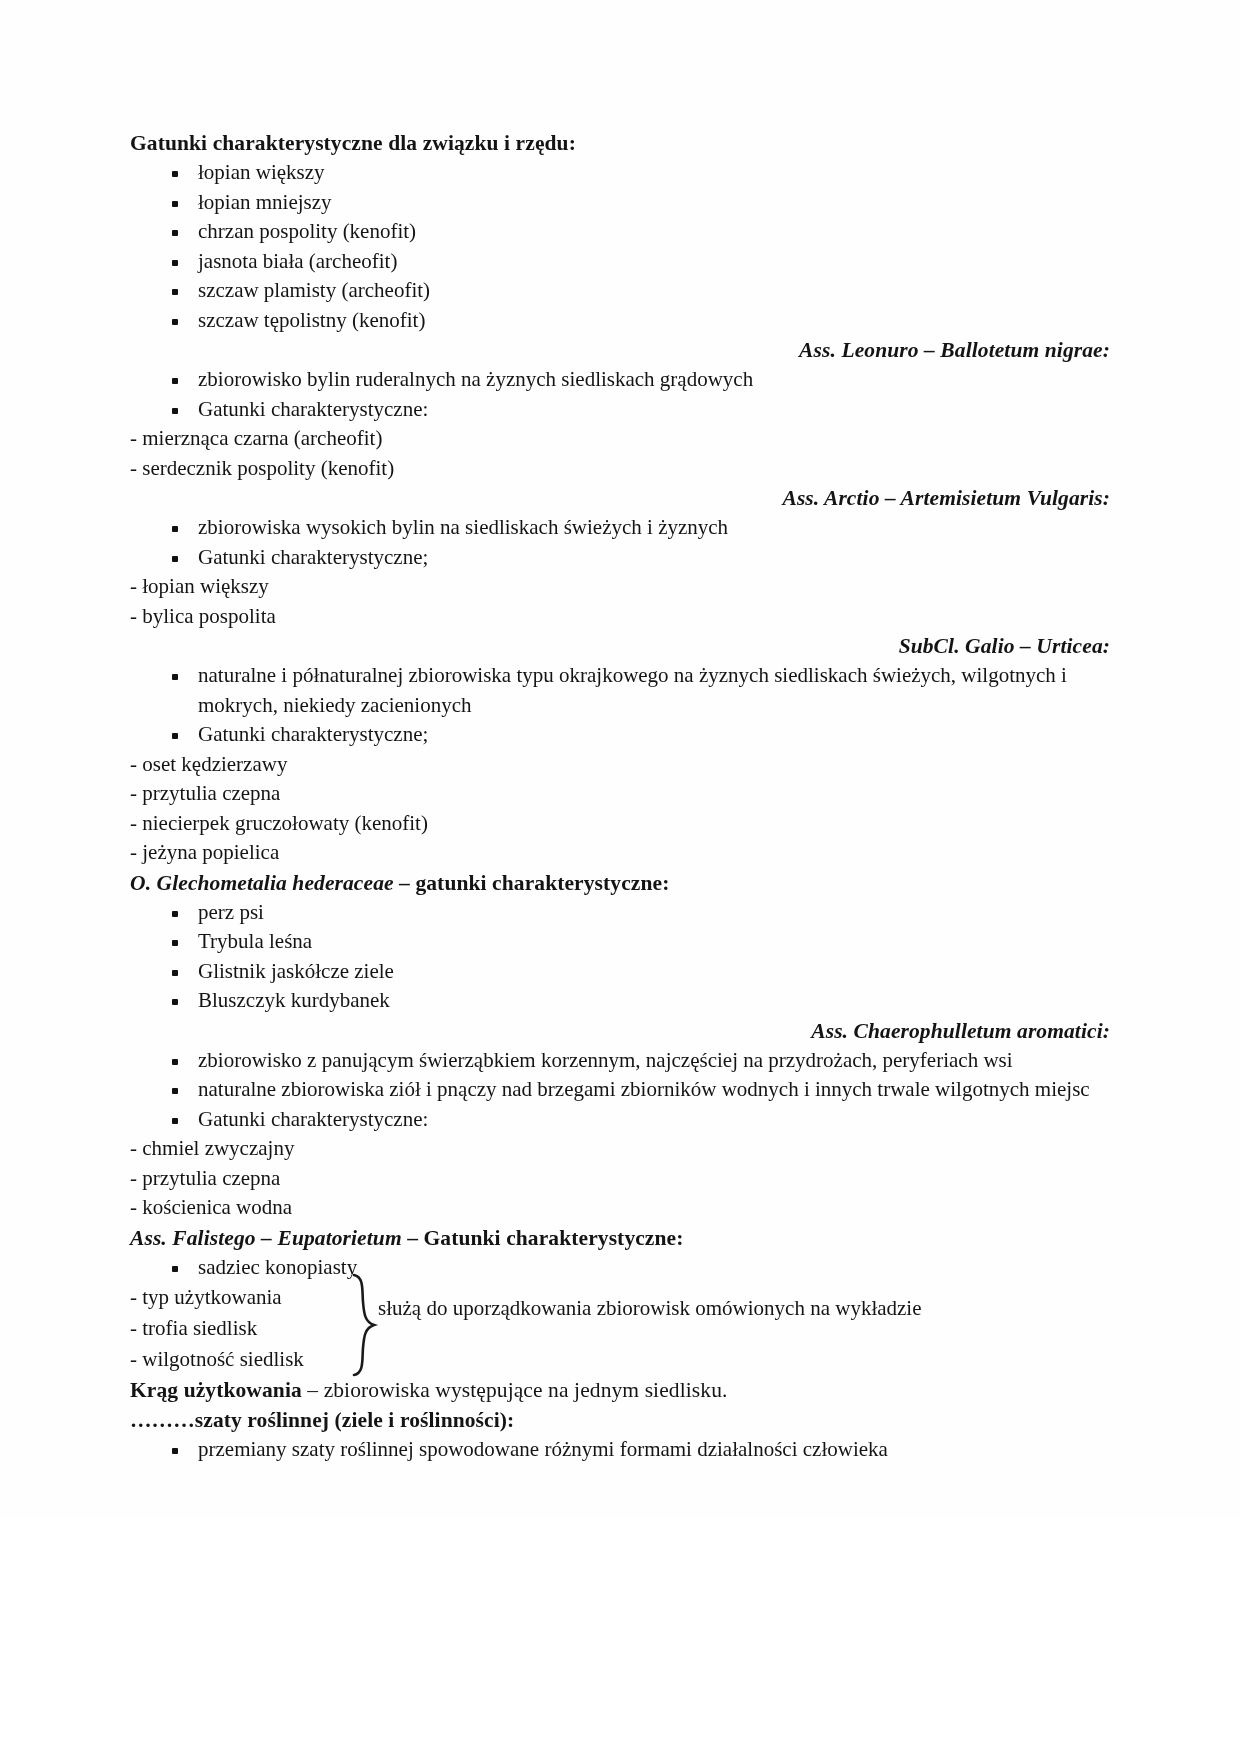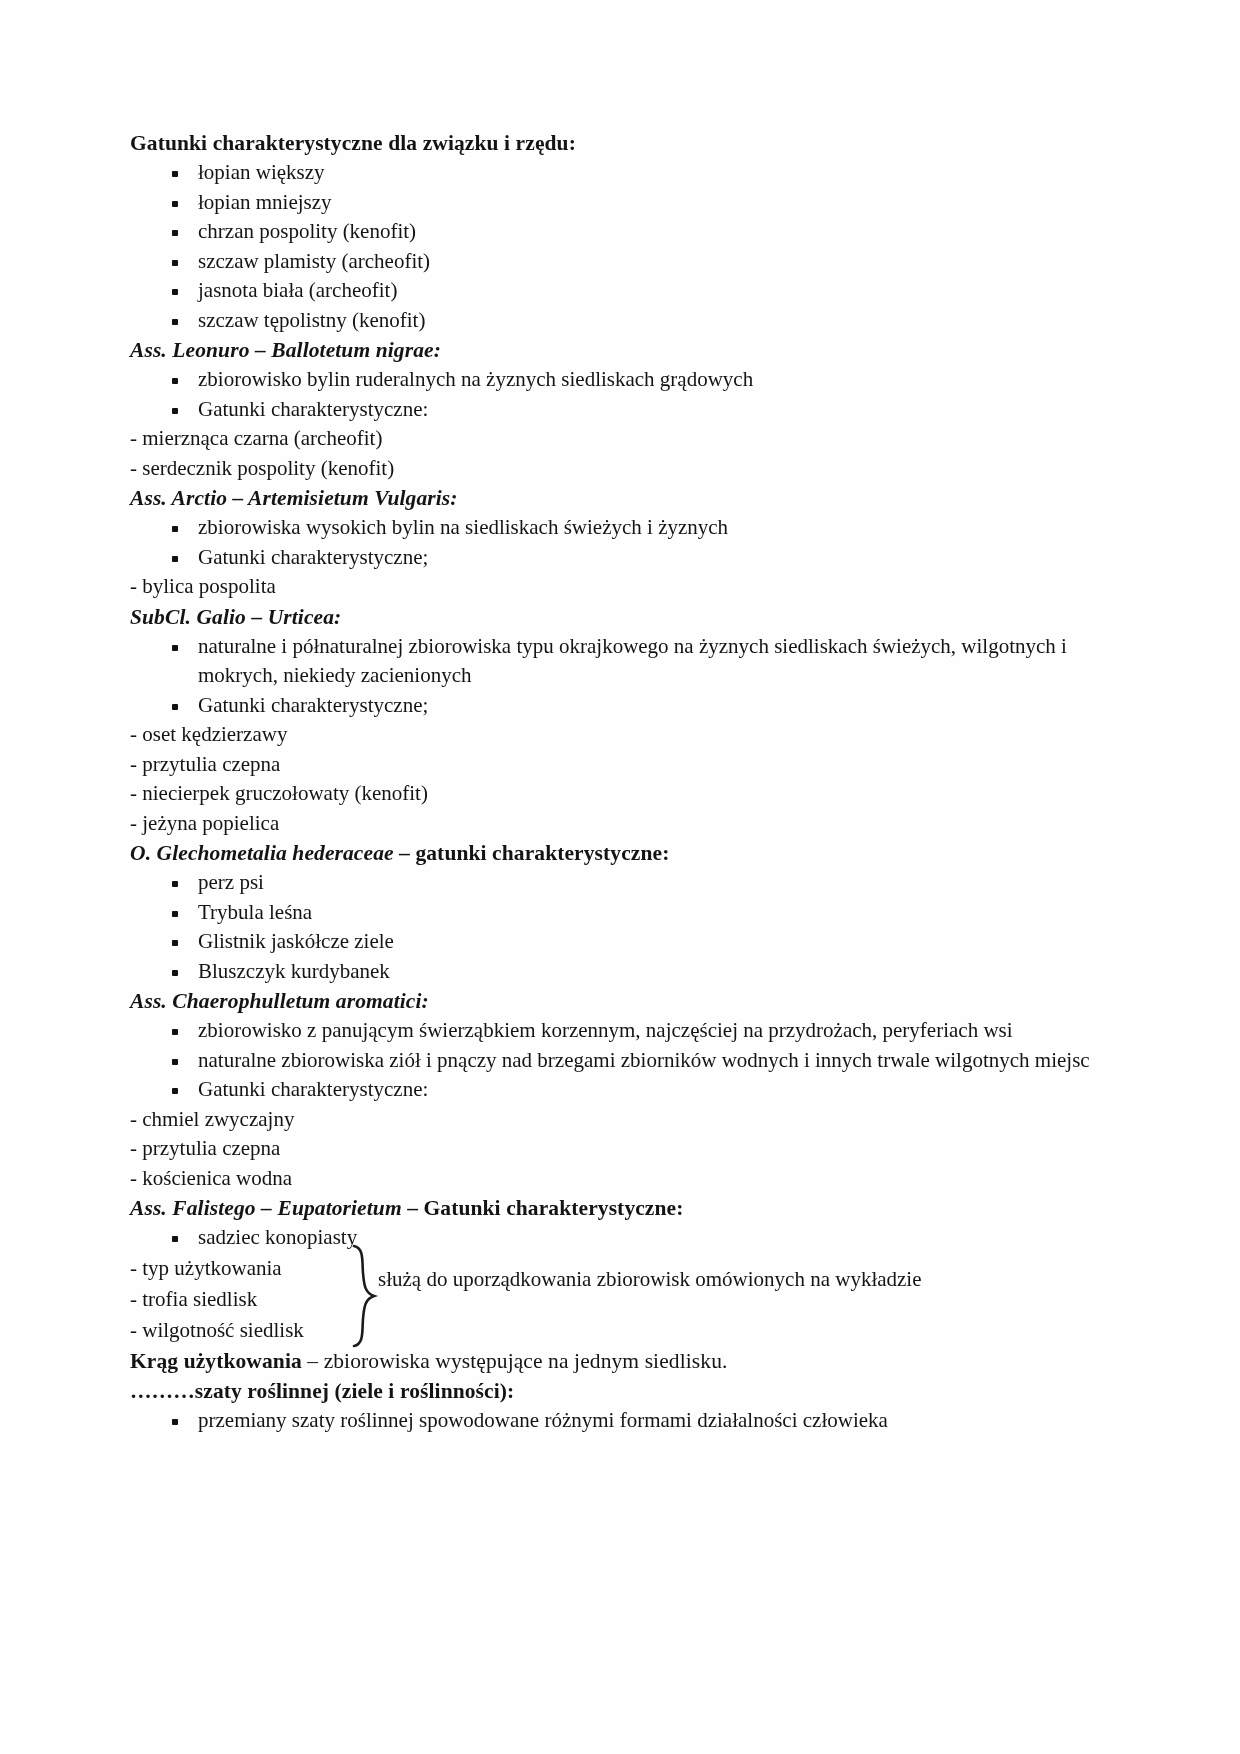--- a/index.html
+++ b/index.html
@@ -35,20 +35,21 @@
   .hd {
     font-weight: bold;
     font-size: 21.5px;
     line-height: 30px;
     letter-spacing: 0.1px;
     margin: 0;
     white-space: pre-wrap;
   }
   .hd-italic {
     font-style: italic;
+    text-align: right;
   }
   .hd .roman {
     font-style: normal;
   }
 
   .dash {
     font-size: 21px;
     line-height: 29.5px;
     margin: 0;
     padding-left: 0px;
@@ -112,42 +113,43 @@
 
 <div class="page">
   <div class="content">
 
     <div>
       <p class="hd">Gatunki charakterystyczne dla związku i rzędu:</p>
       <ul class="bullets">
         <li>łopian większy</li>
         <li>łopian mniejszy</li>
         <li>chrzan pospolity (kenofit)</li>
+        <li>jasnota biała (archeofit)</li>
         <li>szczaw plamisty (archeofit)</li>
-        <li>jasnota biała (archeofit)</li>
         <li>szczaw tępolistny (kenofit)</li>
       </ul>
     </div>
 
     <div>
       <p class="hd hd-italic">Ass. Leonuro – Ballotetum nigrae:</p>
       <ul class="bullets">
         <li>zbiorowisko bylin ruderalnych na żyznych siedliskach grądowych</li>
         <li>Gatunki charakterystyczne:</li>
       </ul>
       <p class="dash">- mierznąca czarna (archeofit)</p>
       <p class="dash">- serdecznik pospolity (kenofit)</p>
     </div>
 
     <div>
       <p class="hd hd-italic">Ass. Arctio – Artemisietum Vulgaris:</p>
       <ul class="bullets">
         <li>zbiorowiska wysokich bylin na siedliskach świeżych  i żyznych</li>
         <li>Gatunki charakterystyczne;</li>
       </ul>
+      <p class="dash">- łopian większy</p>
       <p class="dash">- bylica pospolita</p>
     </div>
 
     <div>
       <p class="hd hd-italic">SubCl. Galio – Urticea:</p>
       <ul class="bullets">
         <li>naturalne i półnaturalnej zbiorowiska typu okrajkowego na żyznych siedliskach świeżych, wilgotnych i mokrych, niekiedy zacienionych</li>
         <li>Gatunki charakterystyczne;</li>
       </ul>
       <p class="dash">- oset kędzierzawy</p>

